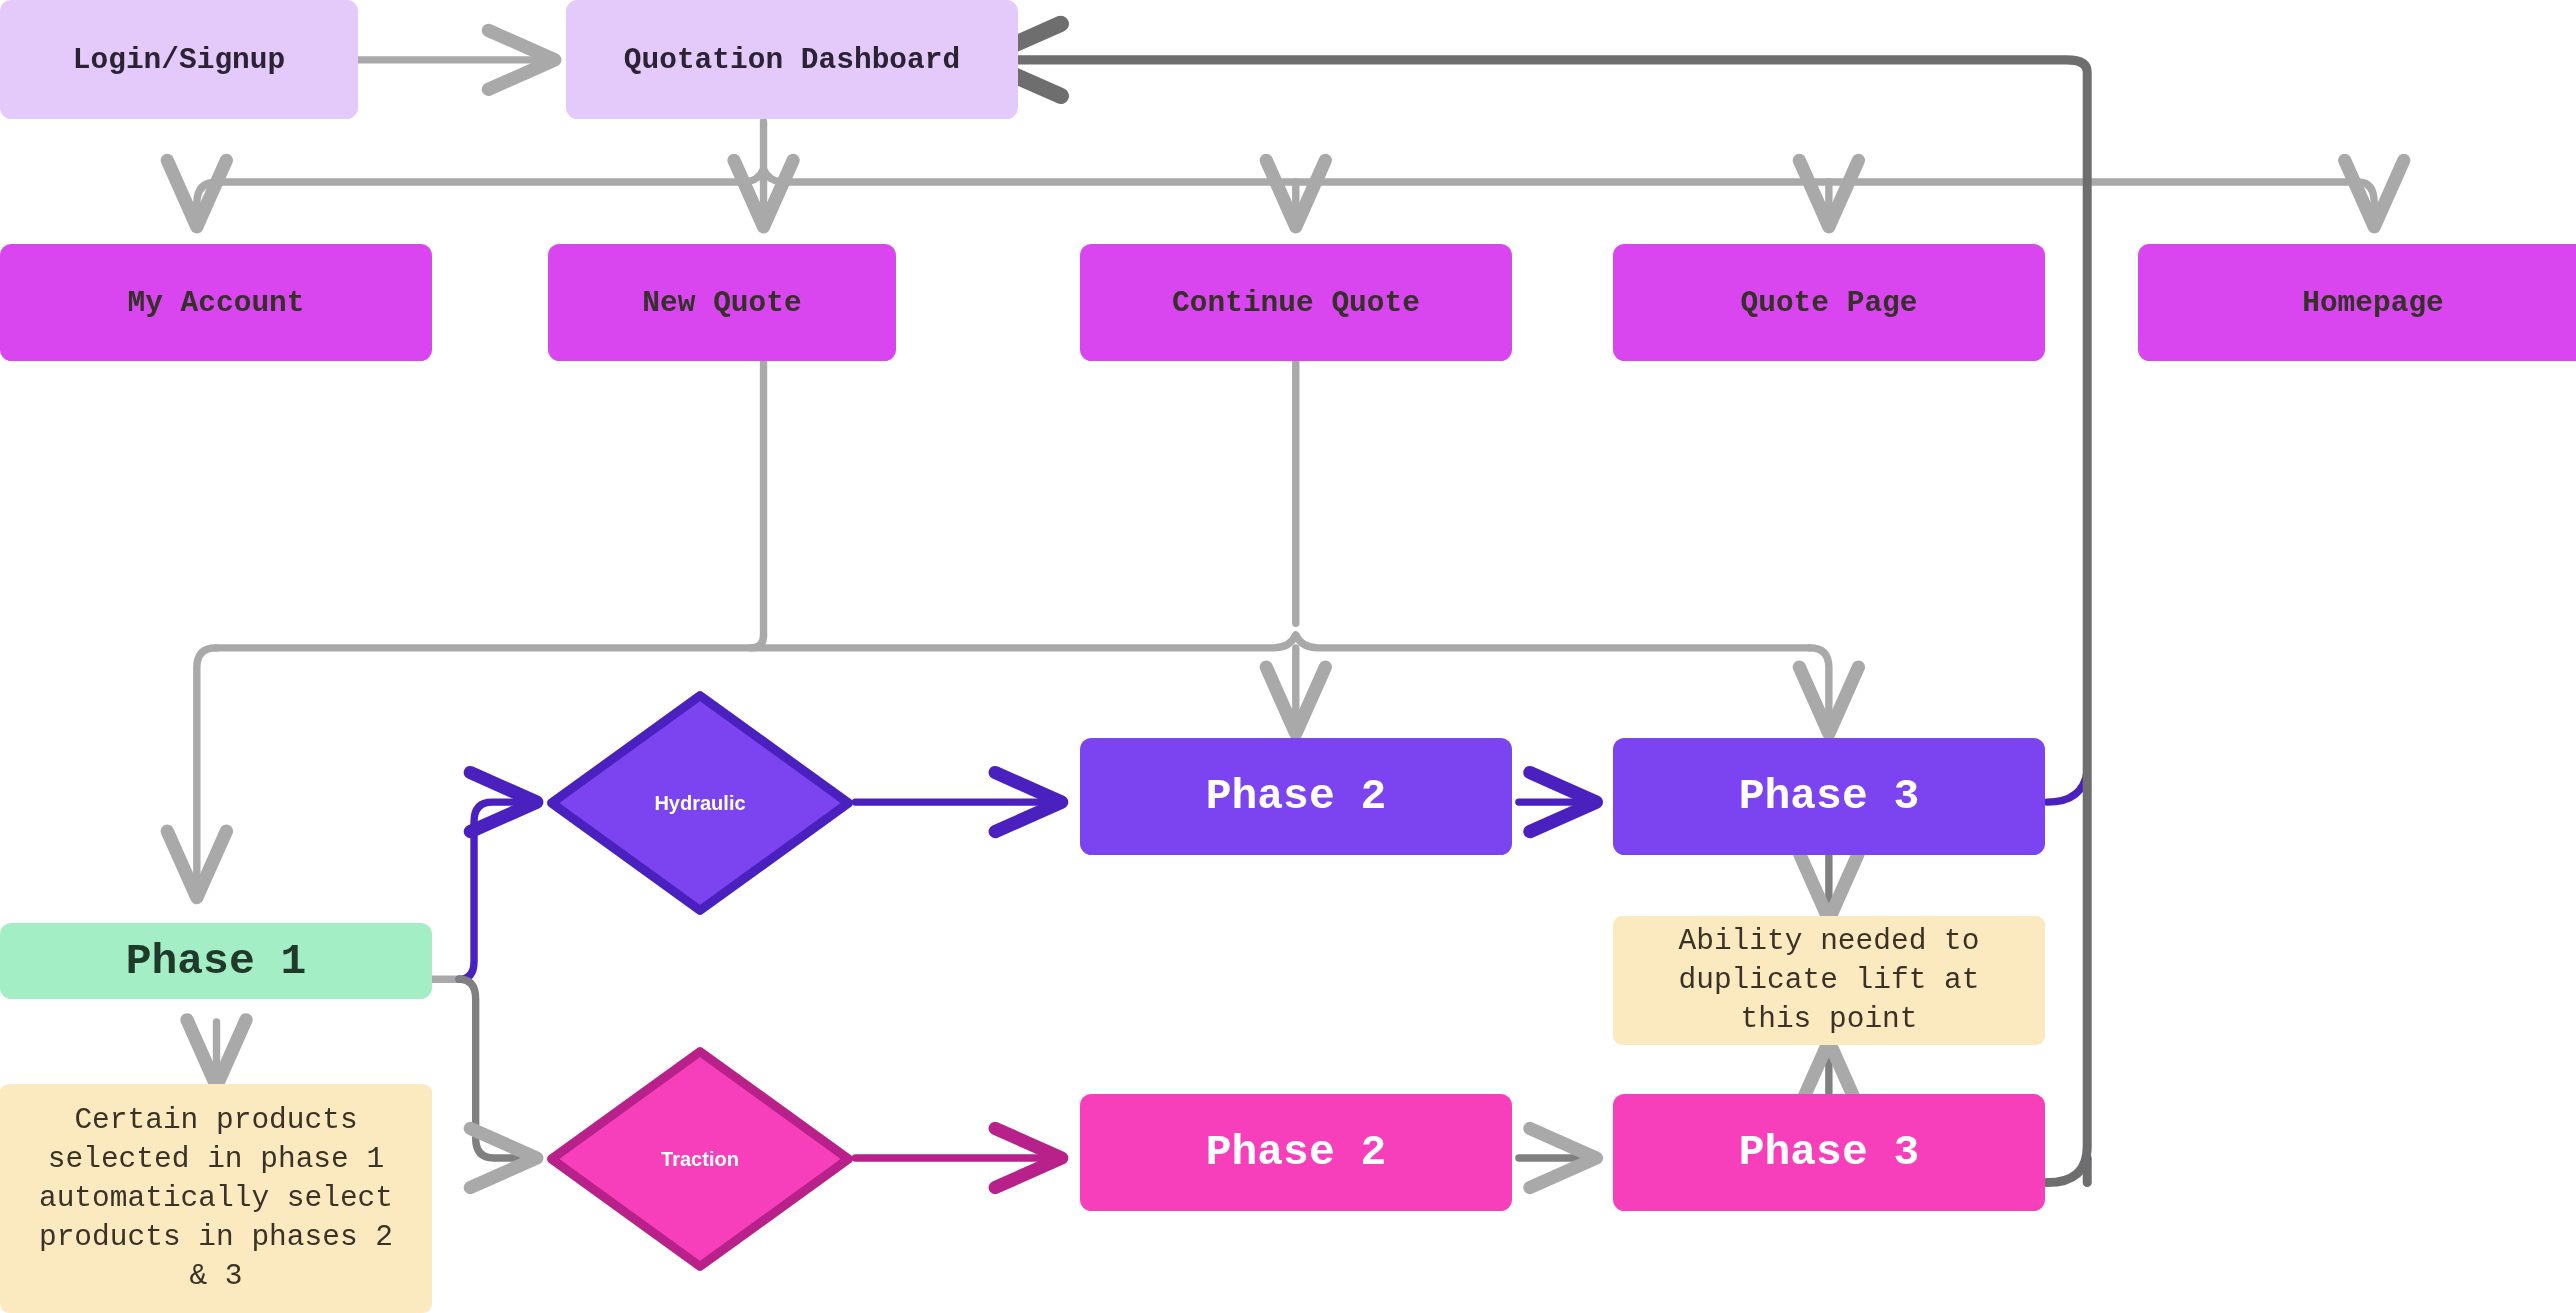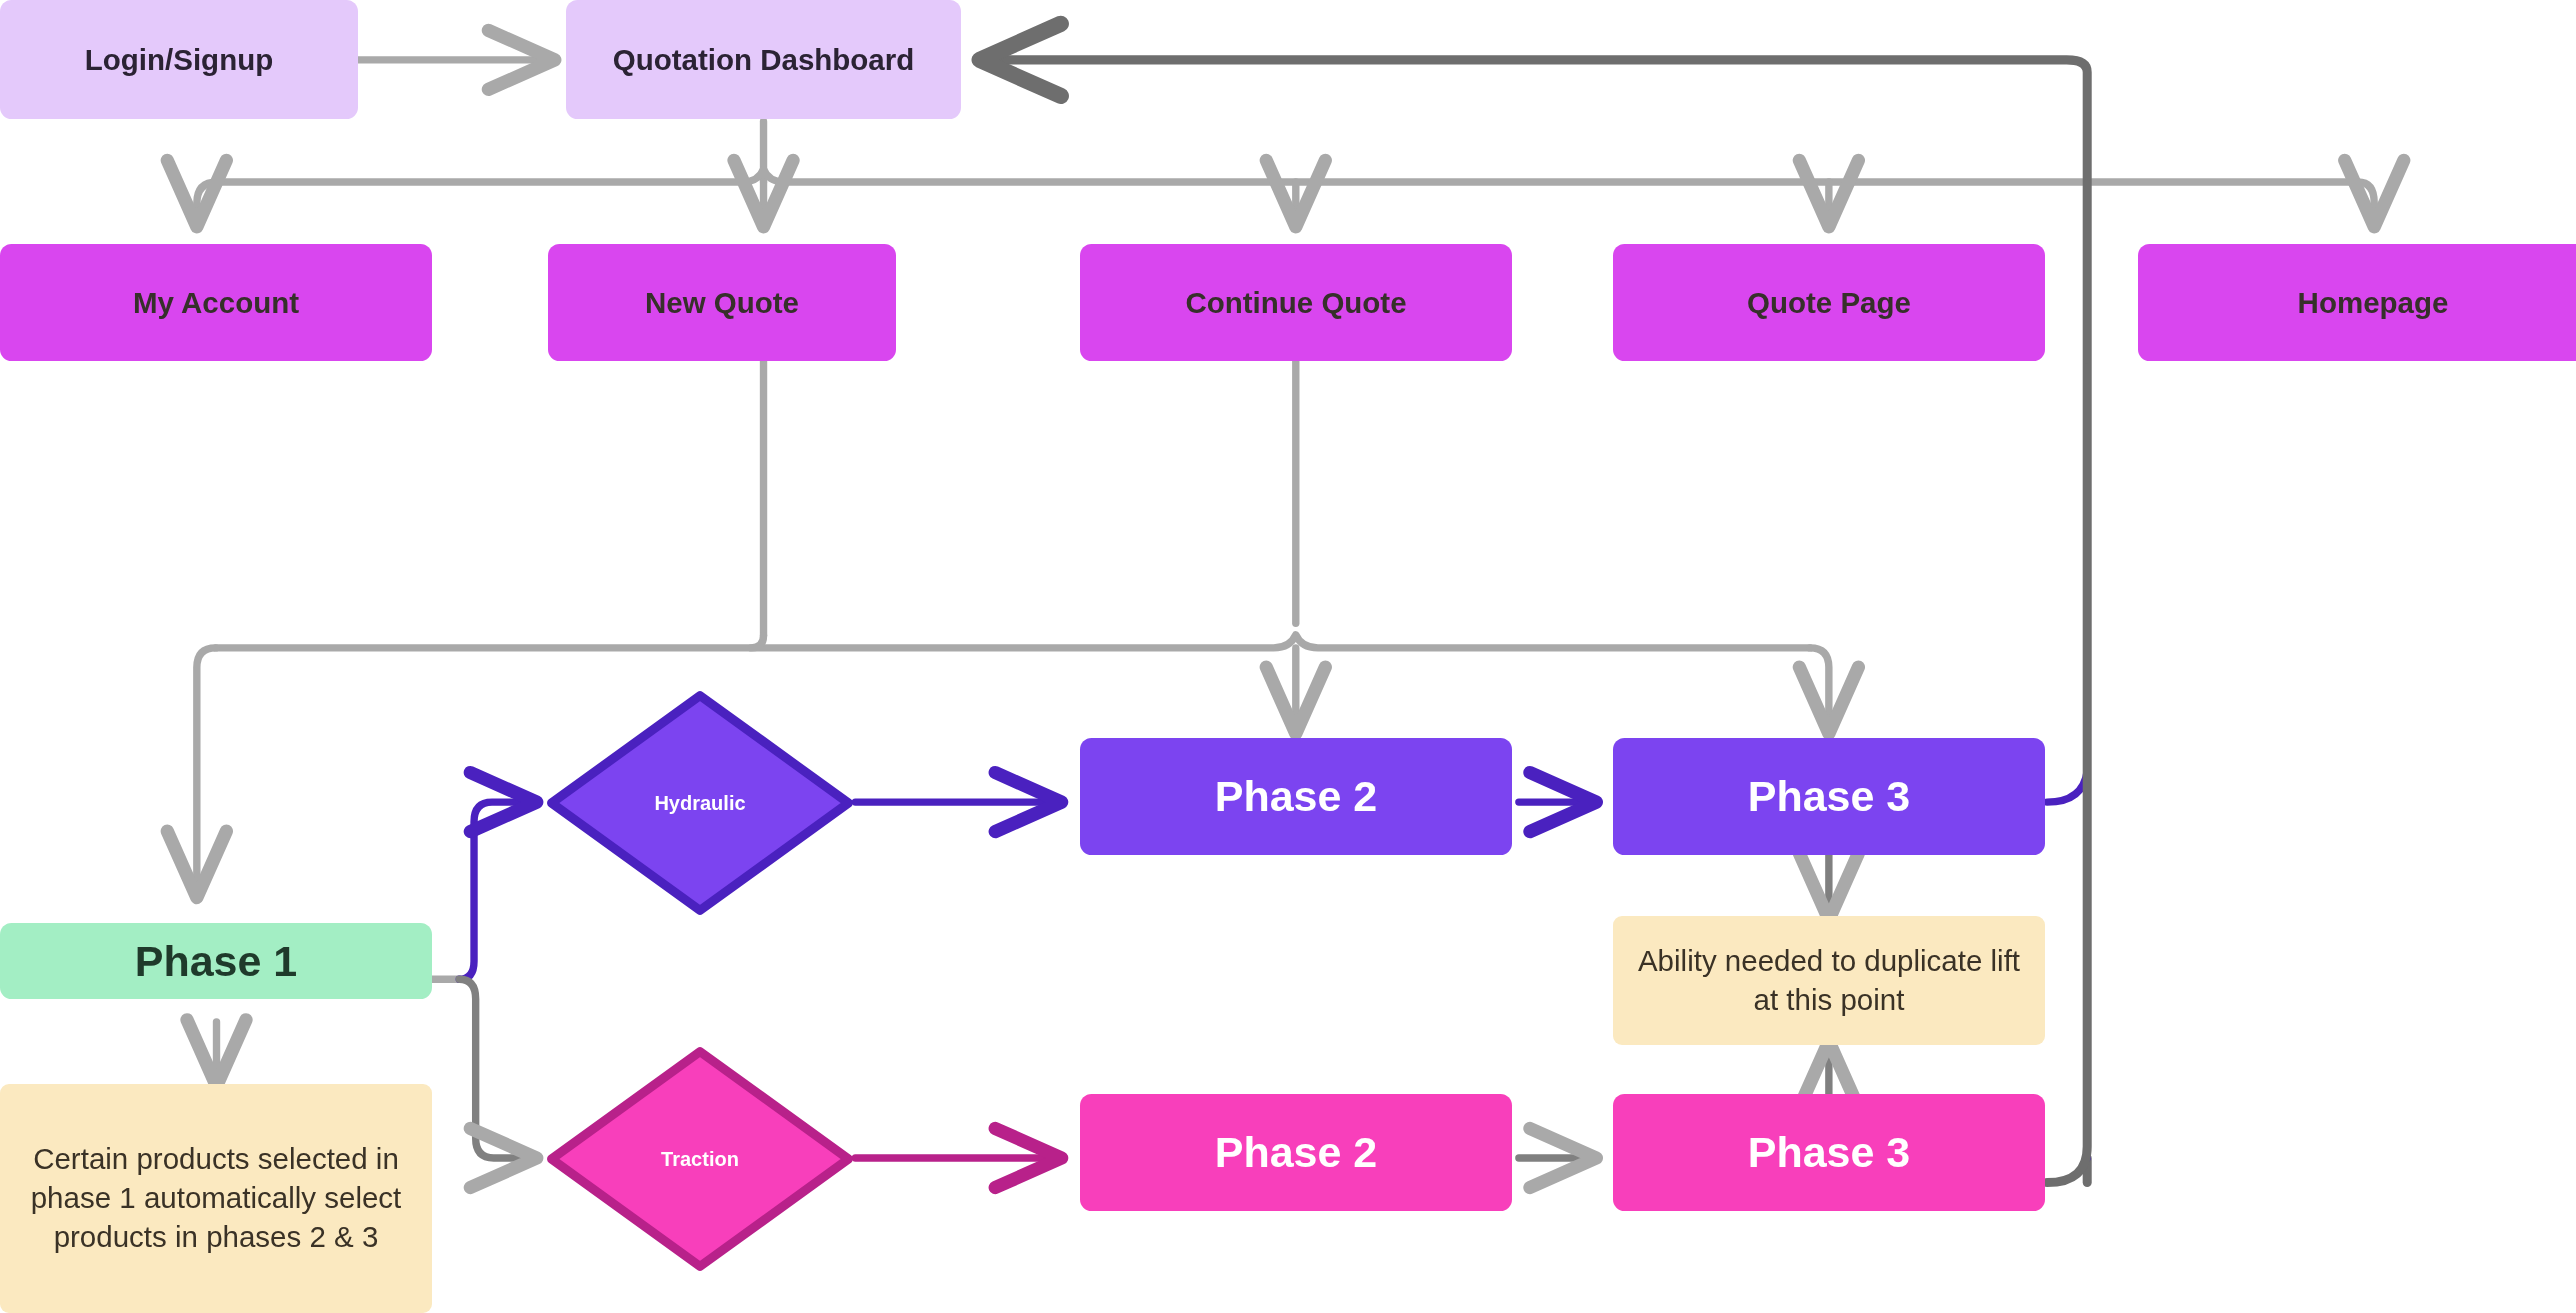--- a/index.html
+++ b/index.html
@@ -7,21 +7,21 @@
     font-family:"Liberation Sans", sans-serif;
     width:2576px;height:1313px;overflow:hidden;position:relative;
   }
   #canvas{position:relative;width:2576px;height:1313px;background:#fff;}
   svg#wires{position:absolute;left:0;top:0;width:2576px;height:1313px;}
   .node{
     position:absolute;box-sizing:border-box;display:flex;
     align-items:center;justify-content:center;text-align:center;
     border-radius:11.5px;
   }
-  .node span{display:block;width:100%;padding:0 22px;box-sizing:border-box;}
+  .node span{display:block;width:100%;padding:0 22px;box-sizing:border-box;font-family:Liberation Mono, monospace;}
   .lilac{background:#e4c9fb;color:#2b2334;font-weight:bold;font-size:29.5px;}
   .orange{background:#d946ef;color:#36302a;font-weight:bold;font-size:29.5px;}
   .green{background:#a3eec4;color:#1f3a2b;font-weight:bold;font-size:43px;}
   .purpleBox{background:#7c44f0;color:#ffffff;font-weight:bold;font-size:43px;}
   .pinkBox{background:#f83fbb;color:#ffffff;font-weight:bold;font-size:43px;}
   .noteBox{background:#fbe9c0;color:#3a3226;font-weight:normal;font-size:29.5px;line-height:1.32;border-radius:9px;}
   .diamondWrap{position:absolute;}
   .diamondWrap .shape{position:absolute;left:0;top:0;width:100%;height:100%;}
   .diamondWrap .dlabel{
     position:absolute;left:0;top:0;width:100%;height:100%;
@@ -109,21 +109,21 @@
       <path d="M2496,1442 Q2545,1442 2545,1398 L2545,88 Q2545,73 2520,73 L1200,73" stroke="#6e6e6e" stroke-width="11" marker-end="url(#ahDGray)"></path>
 
       <path d="M2545,222 L2545,440" stroke="#6e6e6e" stroke-width="7"></path>
     </g>
   </svg>
 
   <div class="node lilac" style="left:0px;top:0px;width:358px;height:119px;">
     <span>Login/Signup</span>
   </div>
 
-  <div class="node lilac" style="left:566px;top:0px;width:395px;height:119px;">
+  <div class="node lilac" style="left:566px;top:0px;width:452px;height:119px;">
     <span>Quotation Dashboard</span>
   </div>
 
   <div class="node orange" style="left:0px;top:244px;width:432px;height:117px;">
     <span>My Account</span>
   </div>
 
   <div class="node orange" style="left:548px;top:244px;width:348px;height:117px;">
     <span>New Quote</span>
   </div>

